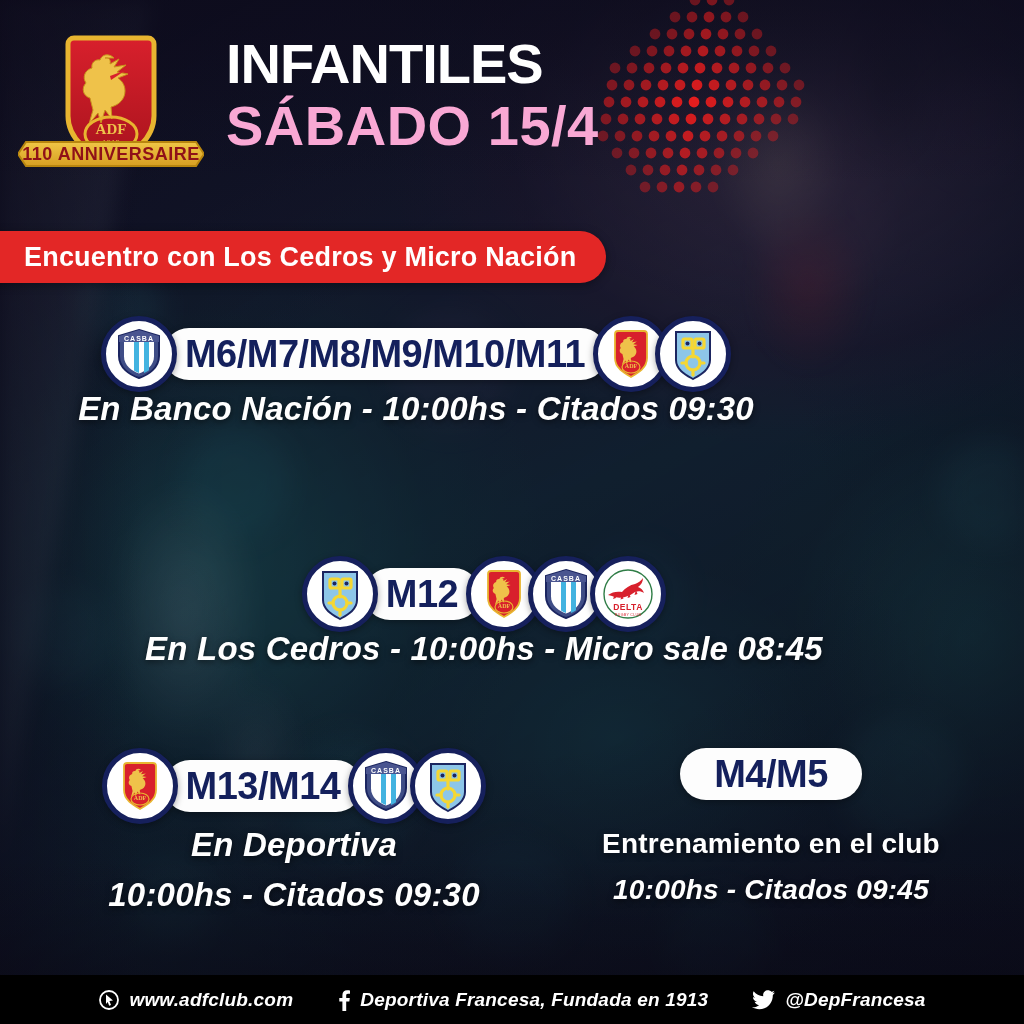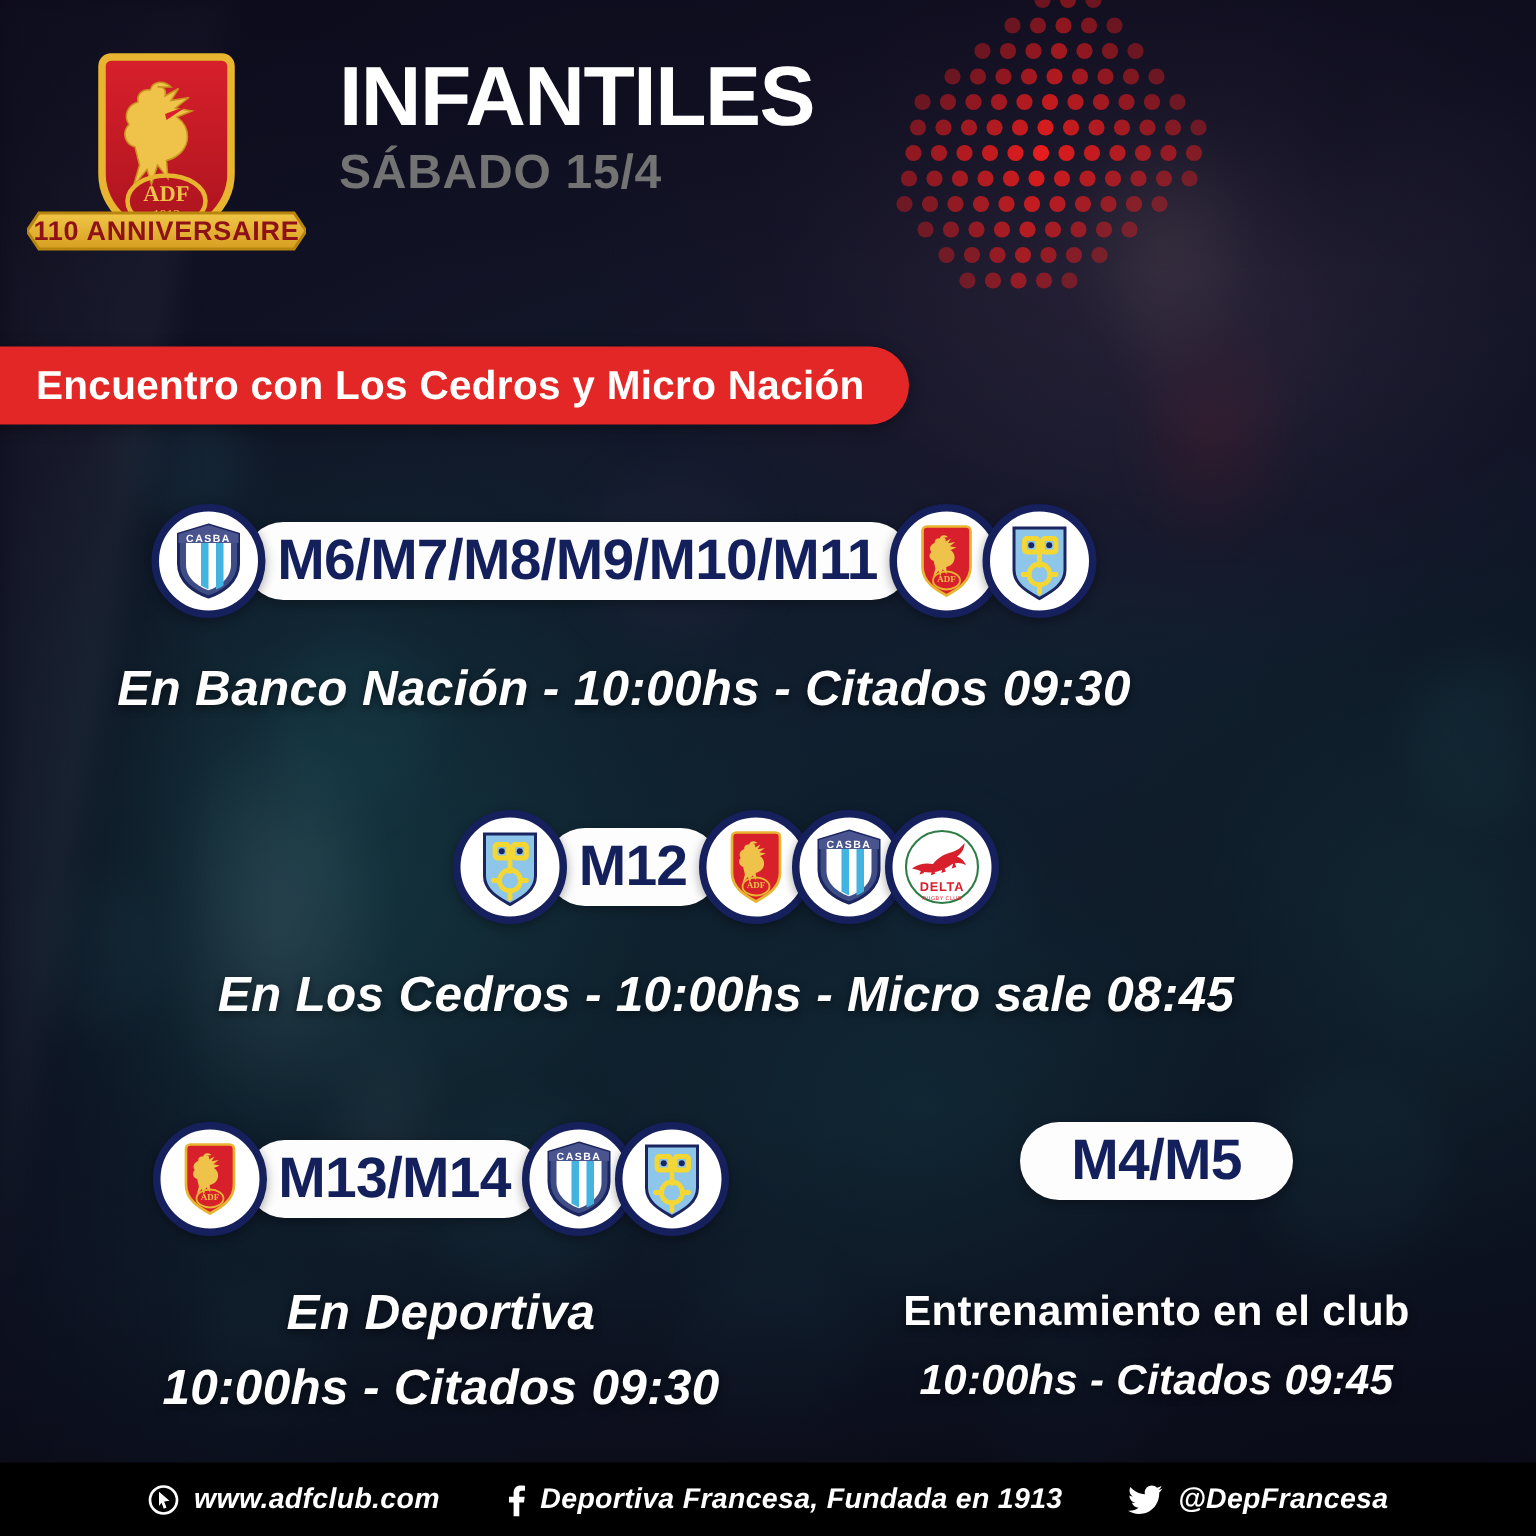--- a/index.html
+++ b/index.html
@@ -87,21 +87,21 @@
   .logo { position:absolute; left:18px; top:30px; width:186px; height:148px; }
 
   .title-block { position:absolute; left:226px; top:36px; }
   .title {
     font-size:56px; font-weight:bold; color:#ffffff;
     letter-spacing:-1px; line-height:1; 
     font-family:"Liberation Sans", sans-serif;
   }
   .subtitle {
     margin-top:6px;
-    font-size:32px; font-weight:bold; color:#737373;
+    font-size:56px; font-weight:bold; color:#f9a8d4;
     letter-spacing:.5px; line-height:1;
   }
 
   
   .banner {
     position:absolute; left:-30px; top:231px;
     height:52px; padding:0 30px 0 54px;
     background:#e32726;
     border-radius:0 26px 26px 0;
     display:flex; align-items:center;
@@ -138,21 +138,20 @@
   }
   .badge svg { display:block; }
   .badge.overlap-l { margin-right:-14px; position:relative; z-index:2; }
   .badge.overlap-r { margin-left:-14px; position:relative; z-index:2; }
 
   .caption {
     position:absolute; width:100%; text-align:center;
     color:#ffffff; font-style:italic; font-weight:bold;
     font-size:33px; letter-spacing:.2px;
     text-shadow:0 2px 6px rgba(0,0,0,.55);
-    margin-top:30px;
   }
   .caption.small { font-size:28px; }
   .caption.upright { font-style:normal; }
 
   
   .footer {
     position:absolute; left:0; bottom:0; width:1024px; height:49px;
     background:#000000;
     display:flex; align-items:center; justify-content:center; gap:44px;
   }
@@ -314,21 +313,21 @@
     <div class="title-block">
       <div class="title">INFANTILES</div>
       <div class="subtitle">SÁBADO 15/4</div>
     </div>
   </div>
 
   <div class="banner">
     <span class="banner-text">Encuentro con Los Cedros y Micro Nación</span>
   </div>
 
-  <div class="row" style="left:0;top:336px;width:832px;">
+  <div class="row" style="left:0;top:316px;width:832px;">
     <div class="pill-group">
       <span class="badge overlap-l">
         <svg width="54" height="54" viewBox="0 0 54 54">
             <use href="#casbaCrest"></use>
           </svg>
       </span>
       <div class="pill">
         <span class="pill-label">M6/M7/M8/M9/M10/M11</span>
       </div>
       <span class="badge overlap-r">
@@ -338,21 +337,21 @@
       </span>
       <span class="badge overlap-r">
         <svg width="54" height="54" viewBox="0 0 54 54">
             <use href="#cedrosCrest"></use>
           </svg>
       </span>
     </div>
     <div class="caption" style="top:74px;">En Banco Nación - 10:00hs - Citados 09:30</div>
   </div>
 
-  <div class="row" style="left:0;top:540px;width:968px;">
+  <div class="row" style="left:0;top:556px;width:968px;">
     <div class="pill-group">
       <span class="badge overlap-l">
         <svg width="54" height="54" viewBox="0 0 54 54">
             <use href="#cedrosCrest"></use>
           </svg>
       </span>
       <div class="pill">
         <span class="pill-label">M12</span>
       </div>
       <span class="badge overlap-r">

